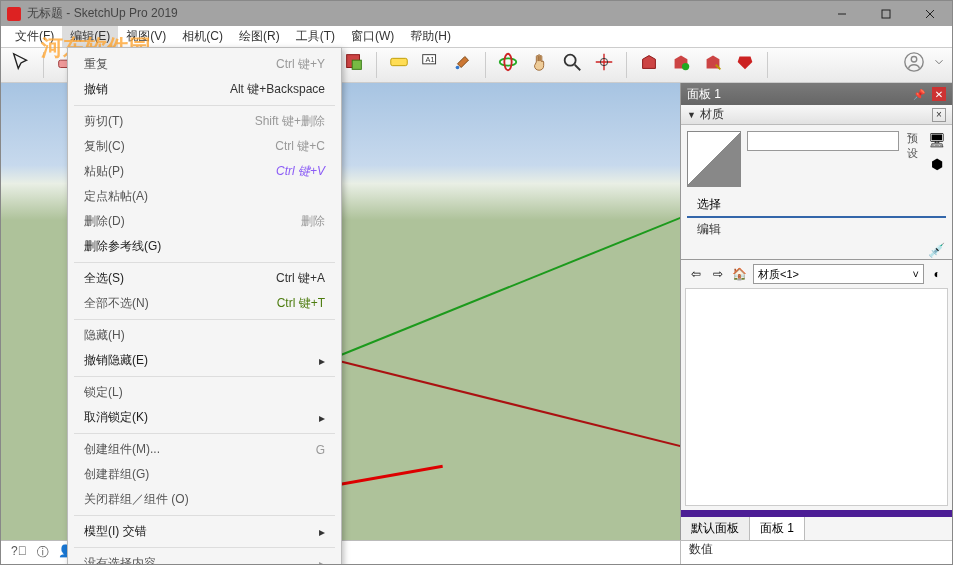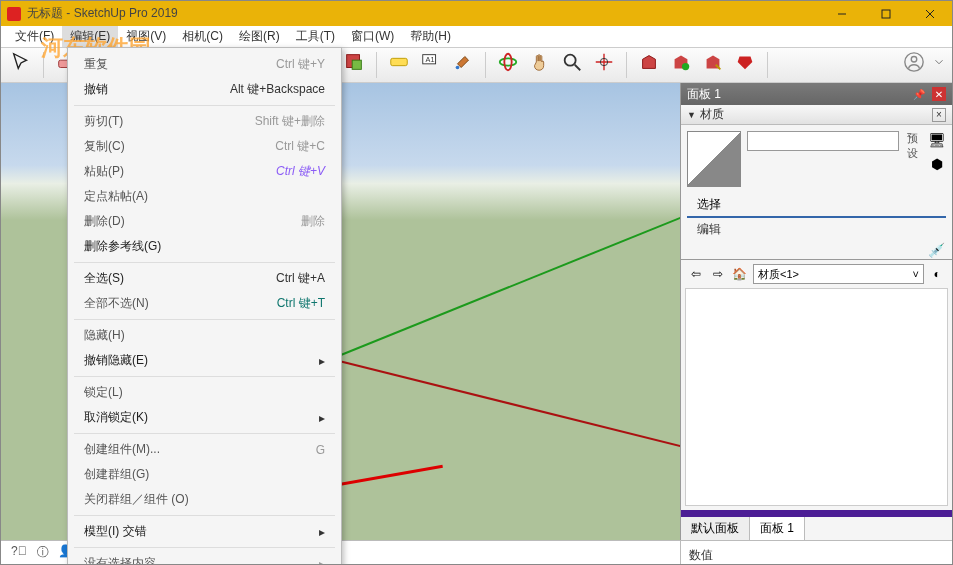--- a/index.html
+++ b/index.html
@@ -1,17 +1,17 @@
 <!DOCTYPE html>
 <html><head>
 <meta charset="utf-8">
 <style>
 * { margin: 0; padding: 0; box-sizing: border-box; font-family: "Microsoft YaHei", Arial, sans-serif; }
 body { width: 953px; height: 565px; background: #fff; overflow: hidden; position: relative; border: 1px solid #888; }
-.titlebar { height: 25px; display: flex; align-items: center; background: #eab308; font-size: 12px; padding-left: 6px; color: #444; }
+.titlebar { height: 25px; display: flex; align-items: center; background: #a3a3a3; font-size: 12px; padding-left: 6px; color: #444; }
 .titlebar .icon-app { width: 14px; height: 14px; background: #d22; border-radius: 2px; margin-right: 6px; }
 .win-ctrls { margin-left: auto; display: flex; }
 .win-btn { width: 44px; height: 25px; display: flex; align-items: center; justify-content: center; font-size: 11px; color: #222; }
 .menubar { height: 21px; display: flex; align-items: center; font-size: 12px; padding-left: 6px; color: #333; gap: 0; }
 .menubar span { padding: 2px 8px; }
 .menubar span.active { background: #ddd; }
 .toolbar-row { height: 36px; border-top: 1px solid #ccc; border-bottom: 1px solid #ccc; background: linear-gradient(#fcfcfc,#eaeaea); display: flex; align-items: center; padding: 0 6px; gap: 4px; }
 .tbtn { width: 28px; height: 28px; display: flex; align-items: flex-start; justify-content: center; border-radius: 3px; }
 .tbtn svg { width: 22px; height: 22px; }
 .tsep { width: 1px; height: 26px; background: #ccc; margin: 0 4px; }
@@ -43,21 +43,21 @@
 .tab { padding: 3px 10px; color: #333; }
 .tab.active { border-bottom: 2px solid #36a; color: #000; }
 .nav-row { display: flex; align-items: center; gap: 4px; padding: 4px 6px; font-size: 12px; }
 .nav-btn { width: 18px; height: 18px; display:flex; align-items:center; justify-content:center; border:1px solid transparent; }
 .dd-select { flex: 1; height: 20px; border: 1px solid #999; background: #fff; font-size: 11px; padding: 0 4px; display:flex; align-items:center; }
 .bottom-tabs { margin-top: auto; display: flex; font-size: 12px; border-top: 7px solid #4c1d95; }
 .bottom-tabs .bt { padding: 3px 10px; background: #eee; border-right: 1px solid #bbb; }
 .bottom-tabs .bt.active { background: #fff; }
 .statusbar { height: 24px; border-top: 1px solid #bbb; display: flex; align-items: center; font-size: 12px; }
 .statusbar .sb-left { display: flex; gap: 10px; padding-left: 10px; color: #555; }
-.statusbar .sb-right { margin-left: auto; width: 272px; border-left: 1px solid #bbb; padding-left: 8px; color: #333; height:100%; display:flex; align-items:flex-end; }
+.statusbar .sb-right { margin-left: auto; width: 272px; border-left: 1px solid #bbb; padding-left: 8px; color: #333; height:100%; display:flex; align-items:flex-start; }
 .watermark { position: absolute; left: 40px; top: 32px; font-size: 22px; font-weight: bold; pointer-events:none; }
 .wm1 { color: #ffa633cc; }
 .wm2 { color: #3cb15ecc; font-size: 14px; position:absolute; left:70px; top:50px; }
 .eyedropper { margin-left:auto; }
 </style>
 </head>
 <body>
 
 <div class="titlebar">
   <span class="icon-app"></span>
@@ -326,21 +326,21 @@
       <span>删除参考线(G)</span>
       <span style="color: rgb(51, 51, 51);"></span>
     </div>
     <div class="dd-sep"></div>
     <div class="dd-item enabled">
       <span>全选(S)</span>
       <span style="color: rgb(51, 51, 51);">Ctrl 键+A</span>
     </div>
     <div class="dd-item">
       <span>全部不选(N)</span>
-      <span style="color: #0f766e;">Ctrl 键+T</span>
+      <span style="color: #4d7c0f;">Ctrl 键+T</span>
     </div>
     <div class="dd-sep"></div>
     <div class="dd-item">
       <span>隐藏(H)</span>
       <span style="color: rgb(153, 153, 153);"></span>
     </div>
     <div class="dd-item enabled">
       <span>撤销隐藏(E)</span>
       <span style="color: rgb(51, 51, 51);">▸</span>
     </div>

